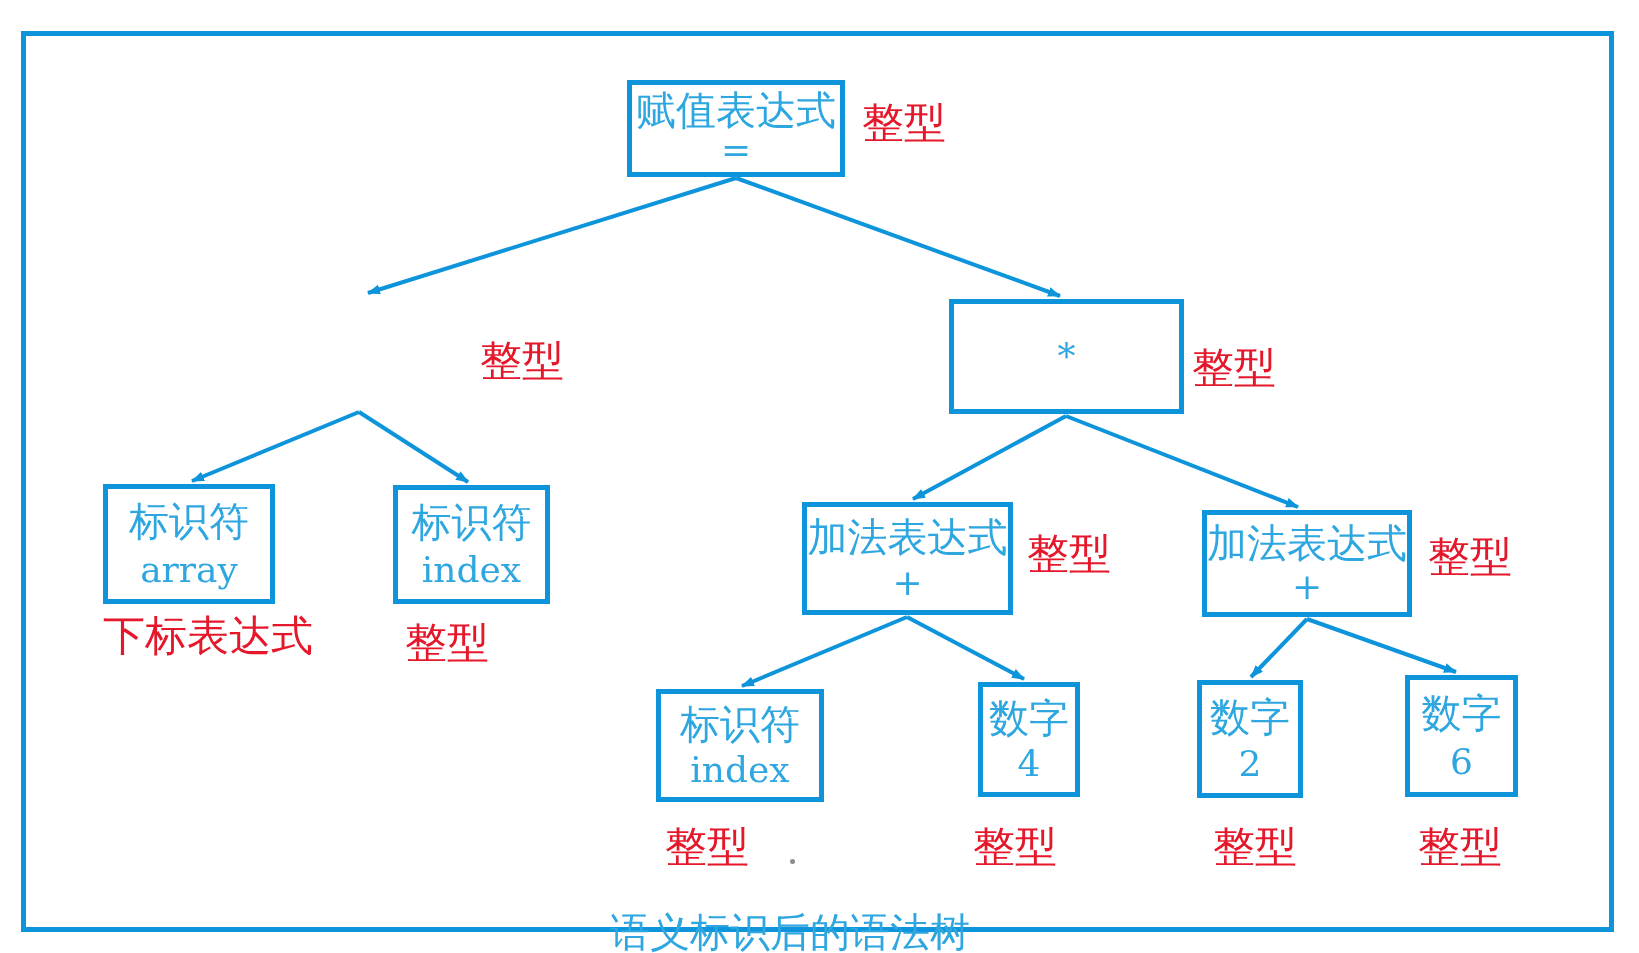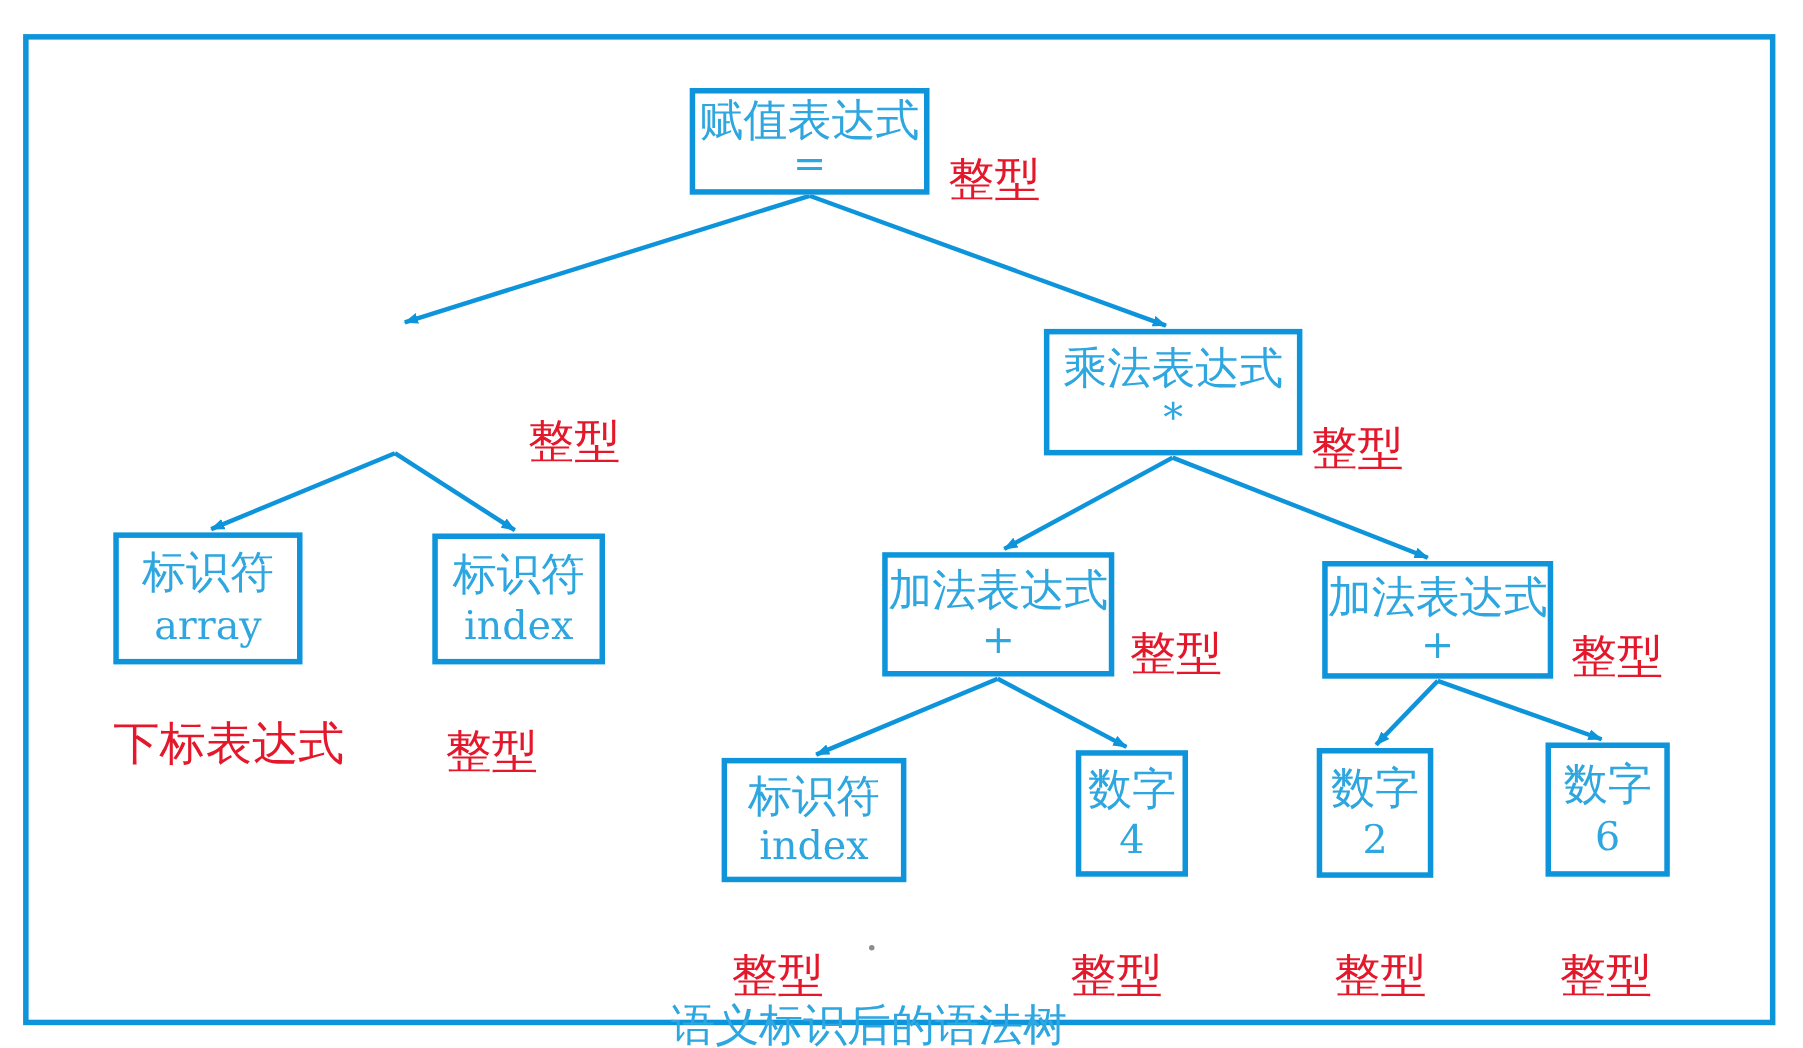--- a/index.html
+++ b/index.html
@@ -19,21 +19,21 @@
   .edges{position:absolute;left:0;top:0;width:1639px;height:953px;pointer-events:none;}
   .edges line{stroke:var(--blue);stroke-width:4;}
   .node{
     position:absolute;border:5px solid var(--blue);box-sizing:border-box;
     background:#ffffff;display:flex;flex-direction:column;align-items:center;
     justify-content:space-evenly;padding:2px 16px;
   }
   .node-label{font-size:40px;line-height:1.05;color:var(--textblue);white-space:nowrap;}
   .node-symbol{font-size:36px;line-height:1;color:var(--textblue);white-space:nowrap;}
   .annotation{
-    position:absolute;font-size:42px;line-height:1.1;color:var(--red);white-space:nowrap;margin-top:40px;
+    position:absolute;font-size:42px;line-height:1.1;color:var(--red);white-space:nowrap;
   }
   .caption{
     position:absolute;left:600px;top:910px;width:380px;text-align:center;
     font-size:40px;line-height:1.1;color:var(--textblue);white-space:nowrap;
   }
   .stray-dot{
     position:absolute;left:790px;top:859px;width:5px;height:5px;border-radius:50%;
     background:#8c8c8c;
   }
 </style>
@@ -62,21 +62,20 @@
     <line x1="1307" y1="619" x2="1456" y2="672" marker-end="url(#arrow)"></line>
   </svg>
 
   <div class="node" style="left:627px;top:80px;width:218px;height:97px">
     <div class="node-label">赋值表达式</div>
     <div class="node-symbol">=</div>
   </div>
 
 
   <div class="node" style="left:949px;top:299px;width:235px;height:115px">
-    <div class="node-label">乘法表达式</div>
     <div class="node-symbol">*</div>
   </div>
 
   <div class="node" style="left:802px;top:502px;width:211px;height:113px">
     <div class="node-label">加法表达式</div>
     <div class="node-symbol">+</div>
   </div>
 
   <div class="node" style="left:1202px;top:510px;width:210px;height:107px">
     <div class="node-label">加法表达式</div>

